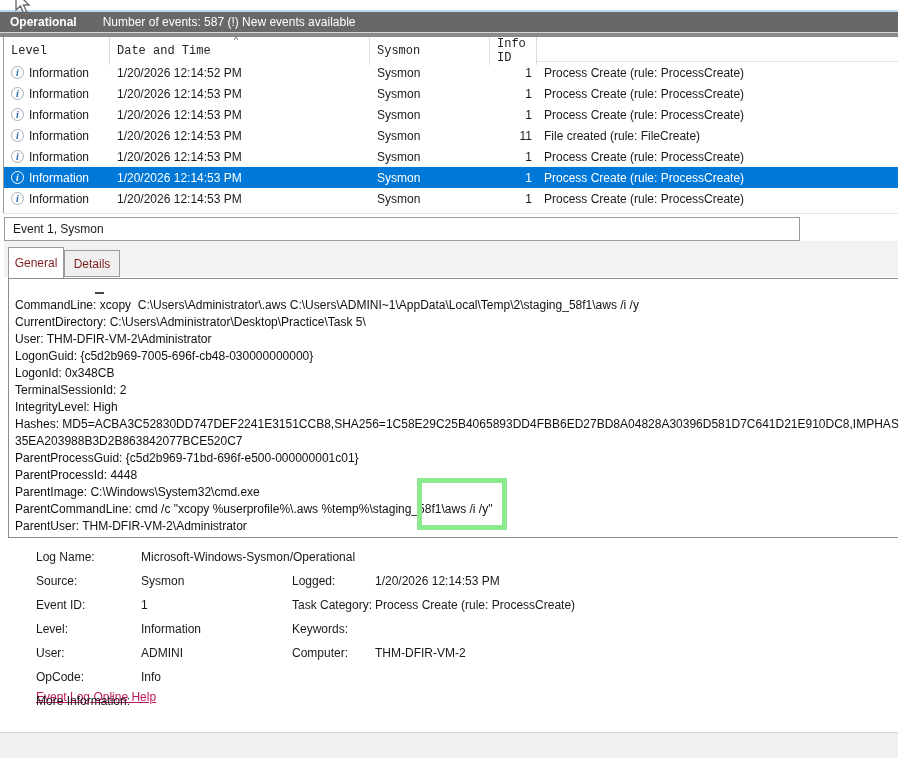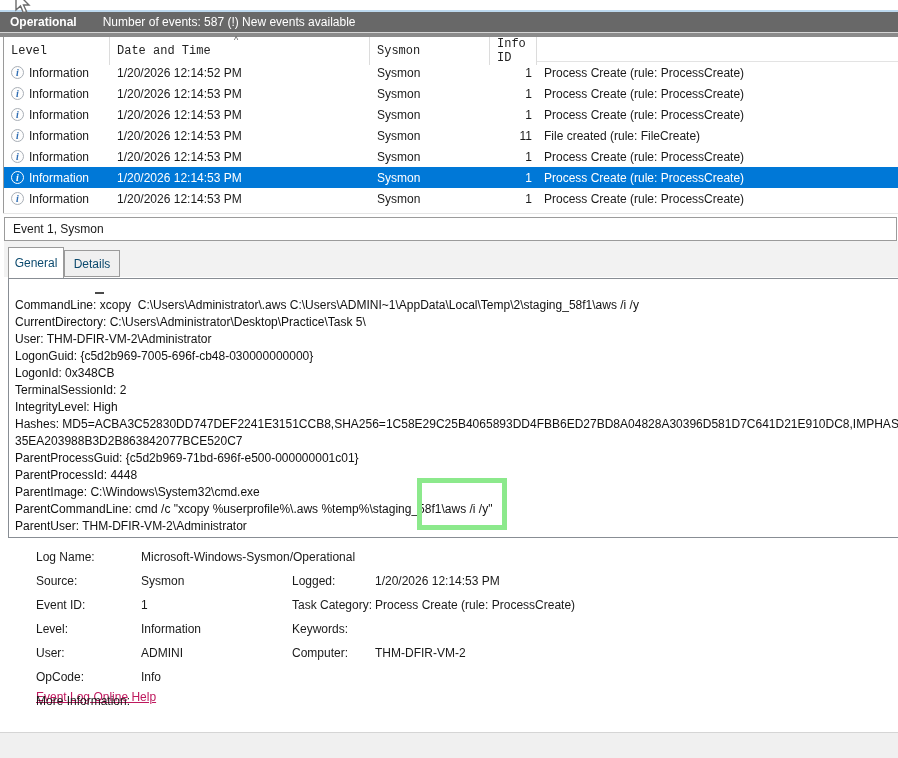--- a/index.html
+++ b/index.html
@@ -33,25 +33,25 @@
   .lrow .cell { display:flex; align-items:center; padding-left:7px; white-space:nowrap; overflow:hidden; }
   .lrow .cell.right { justify-content:flex-end; padding-right:5px; }
   .lrow.selected { background:#0078D7; color:#ffffff; }
   .info-ico { width:13px; height:13px; min-width:13px; border-radius:50%; border:1px solid #a9afb6;
     background:#fdfdfd; color:#2e6db4; font:italic bold 10px/11px "Liberation Serif",serif;
     text-align:center; margin-right:5px; }
   .lrow.selected .info-ico { border-color:#ffffff; background:transparent; color:#ffffff; }
   .listbottom { position:absolute; left:3px; top:213px; width:895px; height:1px; background:#e6e6e6; }
 
   
-  .ptitle { position:absolute; left:4px; top:217px; width:893px; height:24px; background:#ffffff;
+  .ptitle { position:absolute; left:4px; top:217px; width:796px; height:24px; background:#ffffff;
     border:1px solid #9b9b9b; display:flex; align-items:center; padding-left:8px; color:#1a1a1a; }
   .tabstrip { position:absolute; left:4px; top:241px; width:894px; height:36px; background:#f2f2f2; }
   .tab { position:absolute; border:1px solid #9b9b9b; display:flex; align-items:center;
-    justify-content:center; color:#0c4a6e; }
+    justify-content:center; color:#7f1d1d; }
   .tab.active { left:4px; top:6px; width:56px; height:31px; background:#ffffff; border-bottom:none; z-index:2; }
   .tab.inactive { left:60px; top:9px; width:56px; height:27px; background:#f0f0f0; }
   .tabpage { position:absolute; left:4px; top:277px; width:894px; height:481px; background:#ffffff; }
 
   
   .textbox { position:absolute; left:8px; top:278px; width:902px; height:260px; background:#ffffff;
     border:1px solid #888d94; overflow:hidden; }
   .frag { position:relative; height:18px; }
   .frag .dash { position:absolute; left:86px; bottom:3px; width:9px; height:2px; background:#4a4a4a; }
   .tb-lines { padding-left:6px; }

